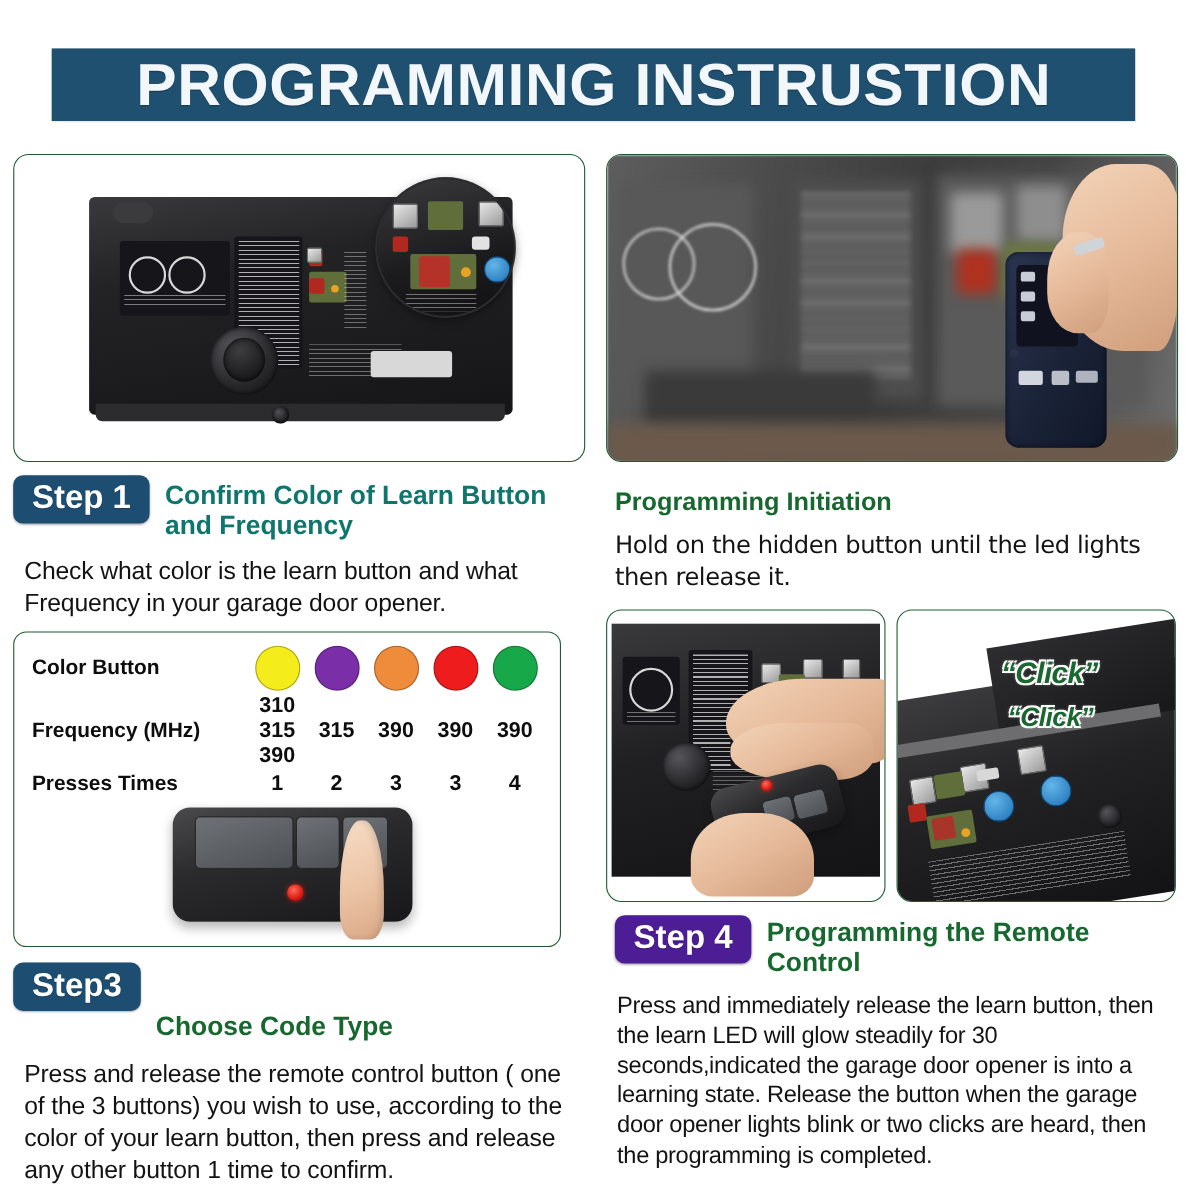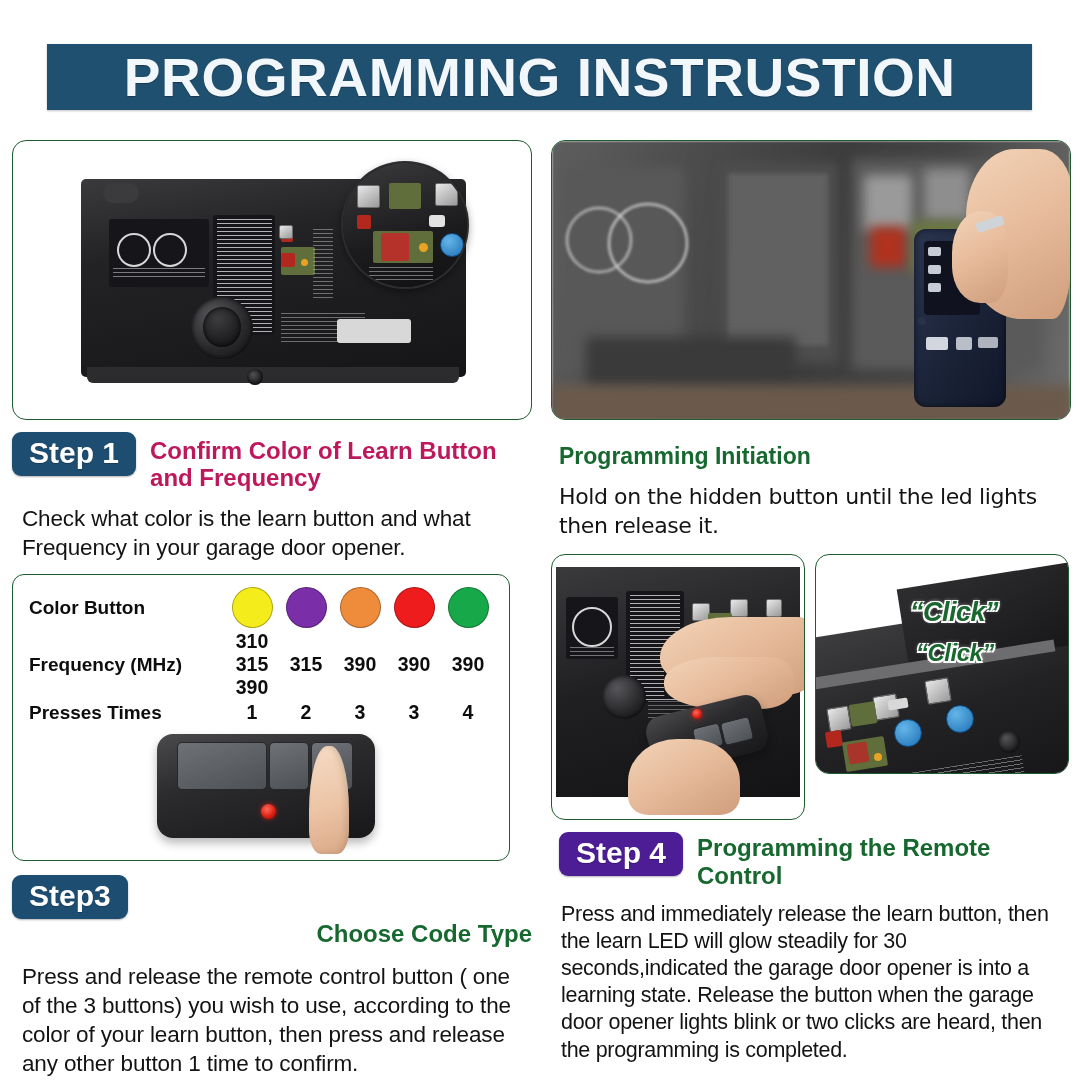--- a/index.html
+++ b/index.html
@@ -52,21 +52,20 @@
     background: #ffffff;
     overflow: hidden;
     box-sizing: border-box;
   }
 
   
   .step-row {
     display: flex;
     align-items: flex-start;
     gap: 14px;
-    justify-content: space-between;
   }
   .step-badge {
     background: #1d4e72;
     color: #ffffff;
     font-weight: 700;
     font-size: 30px;
     border-radius: 9px;
     padding: 4px 17px 6px 17px;
     line-height: 1.12;
     white-space: nowrap;
@@ -314,21 +313,21 @@
         <div class="learn-red" style="left:38px; top:70px; width:28px; height:28px; background:#b5322a;"></div>
         <div class="learn-amber" style="left:76px; top:80px; width:9px; height:9px;"></div>
         <div class="blue-dial" style="left:97px; top:70px; width:22px; height:22px;"></div>
         <div class="tiny-lines" style="left:26px; top:104px; width:64px; height:16px; opacity:.6;"></div>
       </div>
     </div>
   </div>
 
   <div class="step-row" style="margin-top:12px;">
     <div class="step-badge" style="background: rgb(29, 78, 114);">Step 1</div>
-    <div class="step-heading" style="color: #be185d;">Confirm Color of Learn Button and Frequency</div>
+    <div class="step-heading" style="color: #0f766e;">Confirm Color of Learn Button and Frequency</div>
   </div>
 
   <div class="body-text" style="margin-top:12px; padding-left:10px; width:470px;">Check what color is the learn button and what Frequency in your garage door opener.</div>
 
   <div class="freq-table" style="margin-top:12px; width:498px;">
     <div class="freq-grid">
 
       <div class="freq-label">Color Button</div>
       <div class="swatch-cell">
           <div class="swatch" style="background: rgb(245, 236, 27);"></div>
@@ -447,21 +446,21 @@
         <div class="hand" style="left:112px; top:102px; width:130px; height:52px; border-radius:40% 18% 26% 44% / 48% 40% 40% 46%;"></div>
 
         <div class="remote-black" style="left:96px; top:150px; width:118px; height:58px; transform:rotate(-14deg);"></div>
         <div class="rbtn" style="left:142px; top:170px; width:26px; height:22px; transform:rotate(-14deg);"></div>
         <div class="rbtn" style="left:170px; top:164px; width:28px; height:22px; transform:rotate(-14deg);"></div>
         <div class="led-red" style="left:140px; top:154px; width:10px; height:10px;"></div>
         <div class="hand" style="left:76px; top:184px; width:112px; height:76px; border-radius:44% 44% 18% 18% / 56% 56% 24% 24%;"></div>
       </div>
     </div>
 
-    <div class="img-panel" style="width:254px; height:220px;">
+    <div class="img-panel" style="width:254px; height:266px;">
       <div class="photo">
         <div style="position:absolute; left:-14px; top:62px; width:300px; height:210px; background:linear-gradient(170deg,#3e3e40,#222224 45%,#121214); transform:rotate(-9deg);"></div>
         <div style="position:absolute; left:86px; top:20px; width:180px; height:82px; background:linear-gradient(160deg,#2e2e30,#171719); transform:rotate(-9deg);"></div>
         <div style="position:absolute; left:-10px; top:104px; width:250px; height:12px; background:#6d6d70; transform:rotate(-9deg);"></div>
         <div class="sw-silver" style="left:12px; top:152px; width:20px; height:22px; transform:rotate(-9deg);"></div>
         <div class="sw-silver" style="left:58px; top:140px; width:22px; height:22px; transform:rotate(-9deg);"></div>
         <div class="sw-silver" style="left:110px; top:124px; width:22px; height:22px; transform:rotate(-9deg);"></div>
         <div class="board-green" style="left:34px; top:148px; width:26px; height:22px; transform:rotate(-9deg);"></div>
         <div class="learn-red" style="left:10px; top:176px; width:16px; height:16px; transform:rotate(-9deg);"></div>
         <div class="board-green" style="left:28px; top:184px; width:42px; height:30px; transform:rotate(-9deg);"></div>

